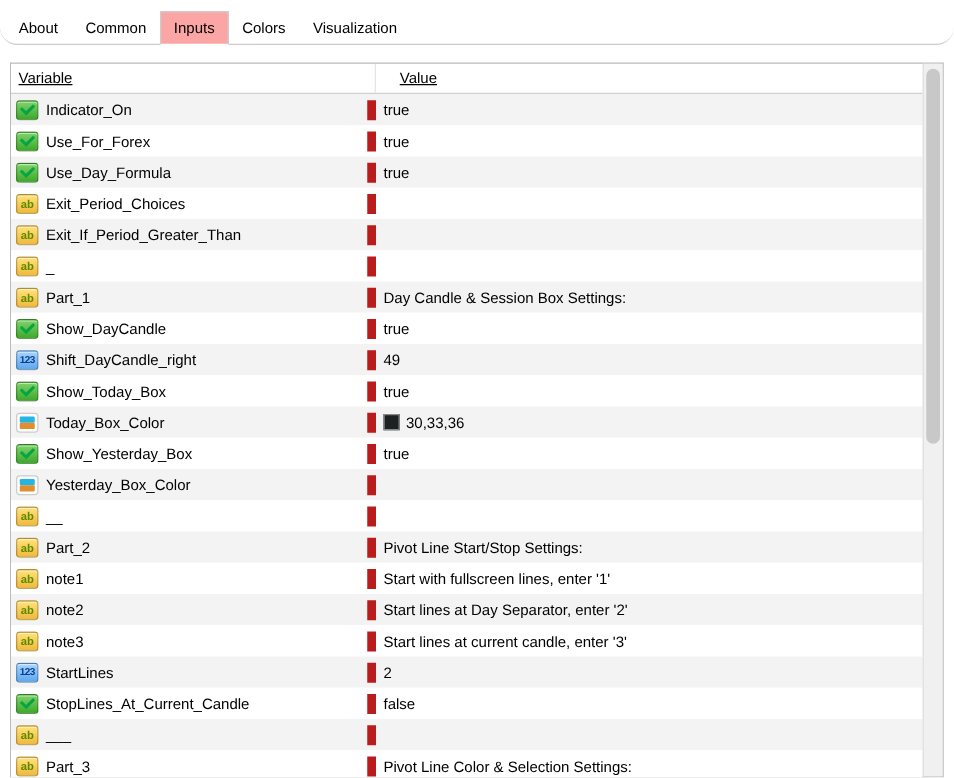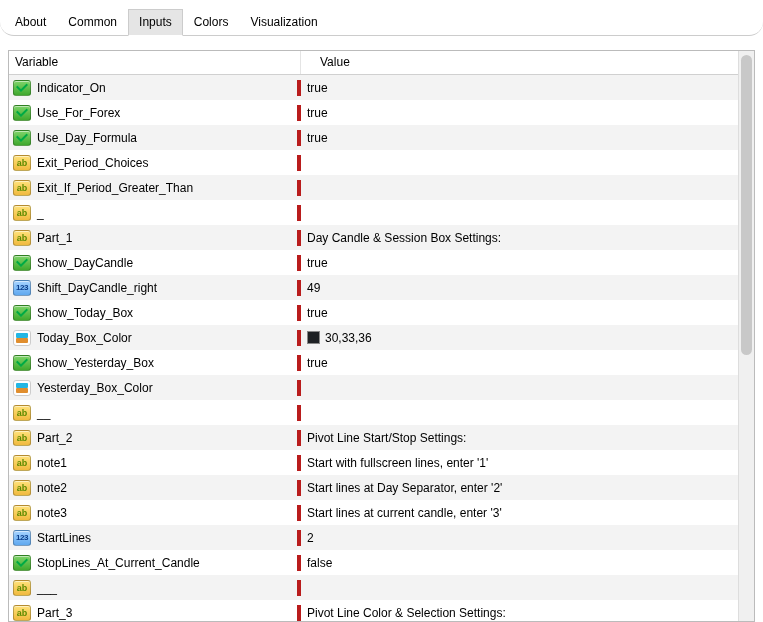--- a/index.html
+++ b/index.html
@@ -23,21 +23,21 @@
     padding: 5px 10px 6px 10px;
     cursor: pointer;
     border: 1px solid transparent;
     border-bottom: none;
     position: relative;
     top: 1px;
     color: #000;
   }
   .tab.active {
     border-color: #ccc;
-    background: #e5e5e5;
+    background: #fca5a5;
     border-bottom: 1px solid #fff;
   }
   .panel {
     margin: 14px 8px 8px 8px;
     border: 1px solid #bbb;
     height: 572px;
     position: relative;
     display: flex;
   }
   .grid {
@@ -46,37 +46,38 @@
   }
   .header-row {
     display: flex;
     background: #fff;
     border-bottom: 1px solid #d0d0d0;
   }
   .header-cell {
     padding: 4px 6px 5px 6px;
     font-weight: normal;
     color: #000;
+    text-decoration: underline;
   }
   .col-var { width: 292px; border-right: 1px solid #e4e4e4; }
   .col-val { flex: 1; margin-left: 13px; }
   .row {
     display: flex;
     align-items: center;
     height: 25px;
   }
   .row.even { background: #f3f3f3; }
   .row.odd  { background: #fff; }
   .cell-var {
     width: 292px;
     display: flex;
     align-items: center;
     padding-left: 4px;
     gap: 6px;
-    border-right: 4px solid #b91c1c;
+    border-right: 7px solid #b91c1c;
     text-align: center;
   }
   .cell-val {
     flex: 1;
     display: flex;
     align-items: flex-start;
     padding-left: 6px;
     gap: 5px;
   }
   .var-name { white-space: nowrap; }

